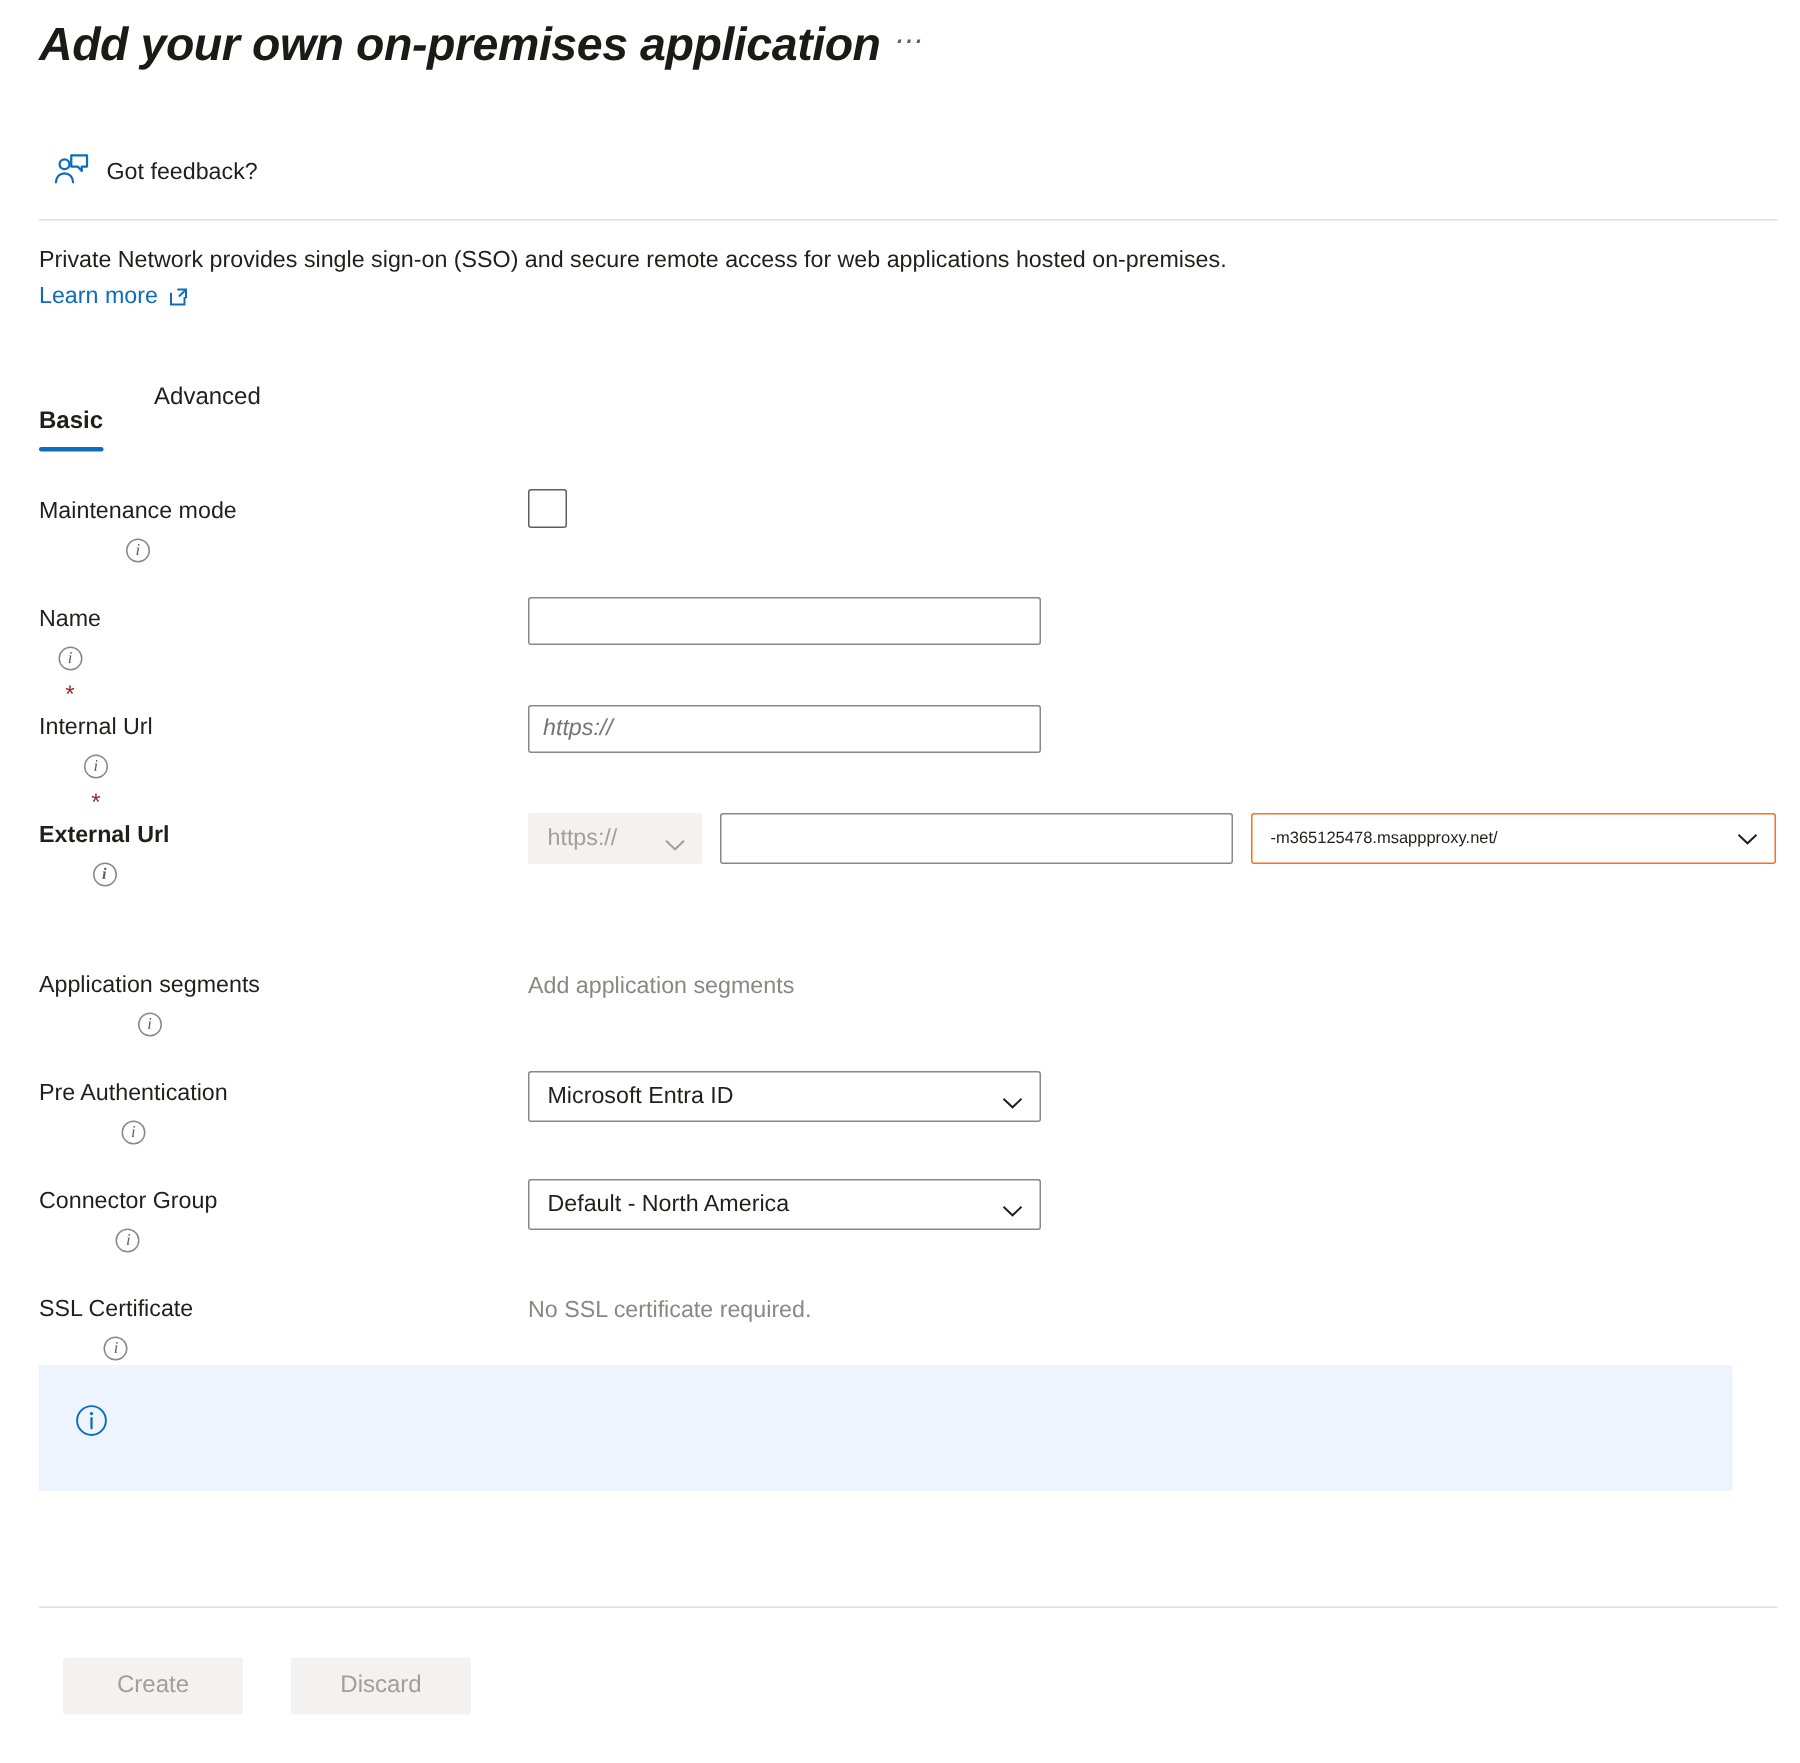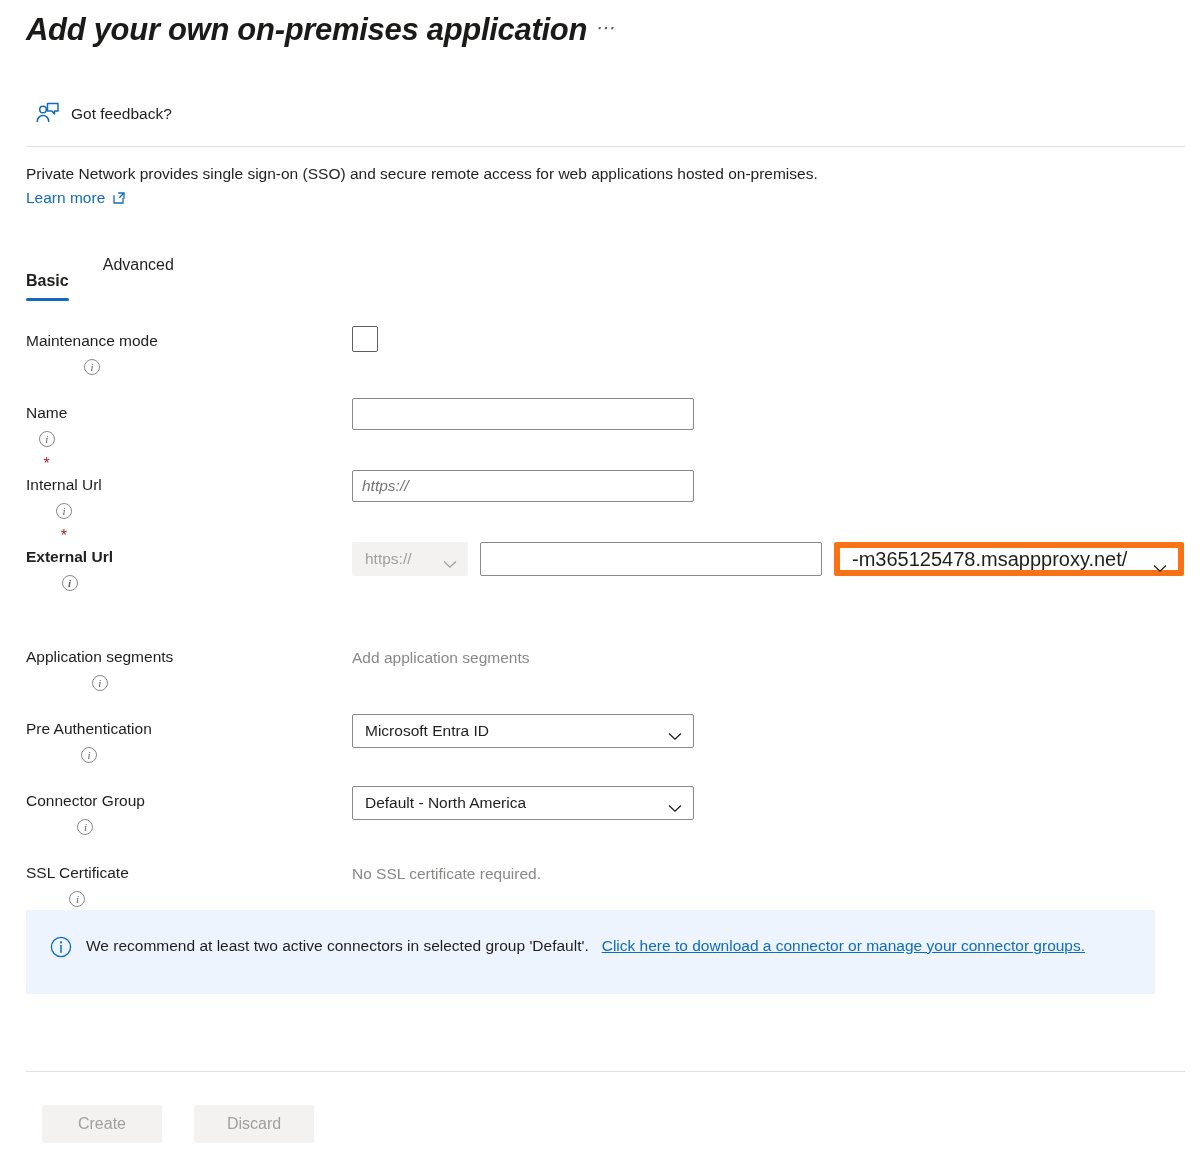--- a/index.html
+++ b/index.html
@@ -125,24 +125,24 @@
     justify-content: space-between; padding: 0 11px 0 13px;
     font-size: 15.5px; color: #a19f9d; cursor: pointer;
   }
   .ext-input {
     width: 342px; height: 34px; border: 1px solid #8a8886;
     background: #fff; border-radius: 2px; padding: 0 9px;
     font-size: 15.5px; color: #201f1e;
     font-family: "Liberation Sans", sans-serif;
   }
   .domain-dd {
-    width: 350px; height: 34px; border: 6px solid #f97316;
+    width: 350px; height: 34px; border: 1px solid #f97316;
     background: #fff; border-radius: 2px;
     display: flex; align-items: center; justify-content: space-between;
-    padding: 0 11px 0 12px; font-size: 20px; color: #201f1e;
+    padding: 0 11px 0 12px; font-size: 11px; color: #201f1e;
     cursor: pointer;
   }
   .preview-row {
     position: absolute; left: 352px; top: 51px;
     display: flex; align-items: center; gap: 14px;
   }
   .preview-box {
     width: 778px; height: 34px; background: #f3f2f1;
     border-radius: 2px; padding: 0 11px;
     font-size: 15.5px; color: #a19f9d; line-height: 34px;
@@ -328,24 +328,20 @@
   </div>
 
   <div class="banner">
     <span class="banner-icon">
       <svg width="22" height="22" viewBox="0 0 22 22">
         <circle cx="11" cy="11" r="9.6" fill="none" stroke="#0f6cbd" stroke-width="1.3"></circle>
         <circle cx="11" cy="6.4" r="1.1" fill="#0f6cbd"></circle>
         <path d="M11 9.4 V16.2" stroke="#0f6cbd" stroke-width="1.5" stroke-linecap="round"></path>
       </svg>
     </span>
-    <div class="banner-text">
-      <span>We recommend at least two active connectors in selected group 'Default'.</span>
-      <span>&nbsp;&nbsp;</span><span class="banner-link">Click here to download a connector or manage your connector groups.</span>
-    </div>
   </div>
 
   <div class="divider bottom"></div>
 
   <div class="footer">
     <button class="btn">Create</button>
     <button class="btn">Discard</button>
   </div>
 
 </div>

